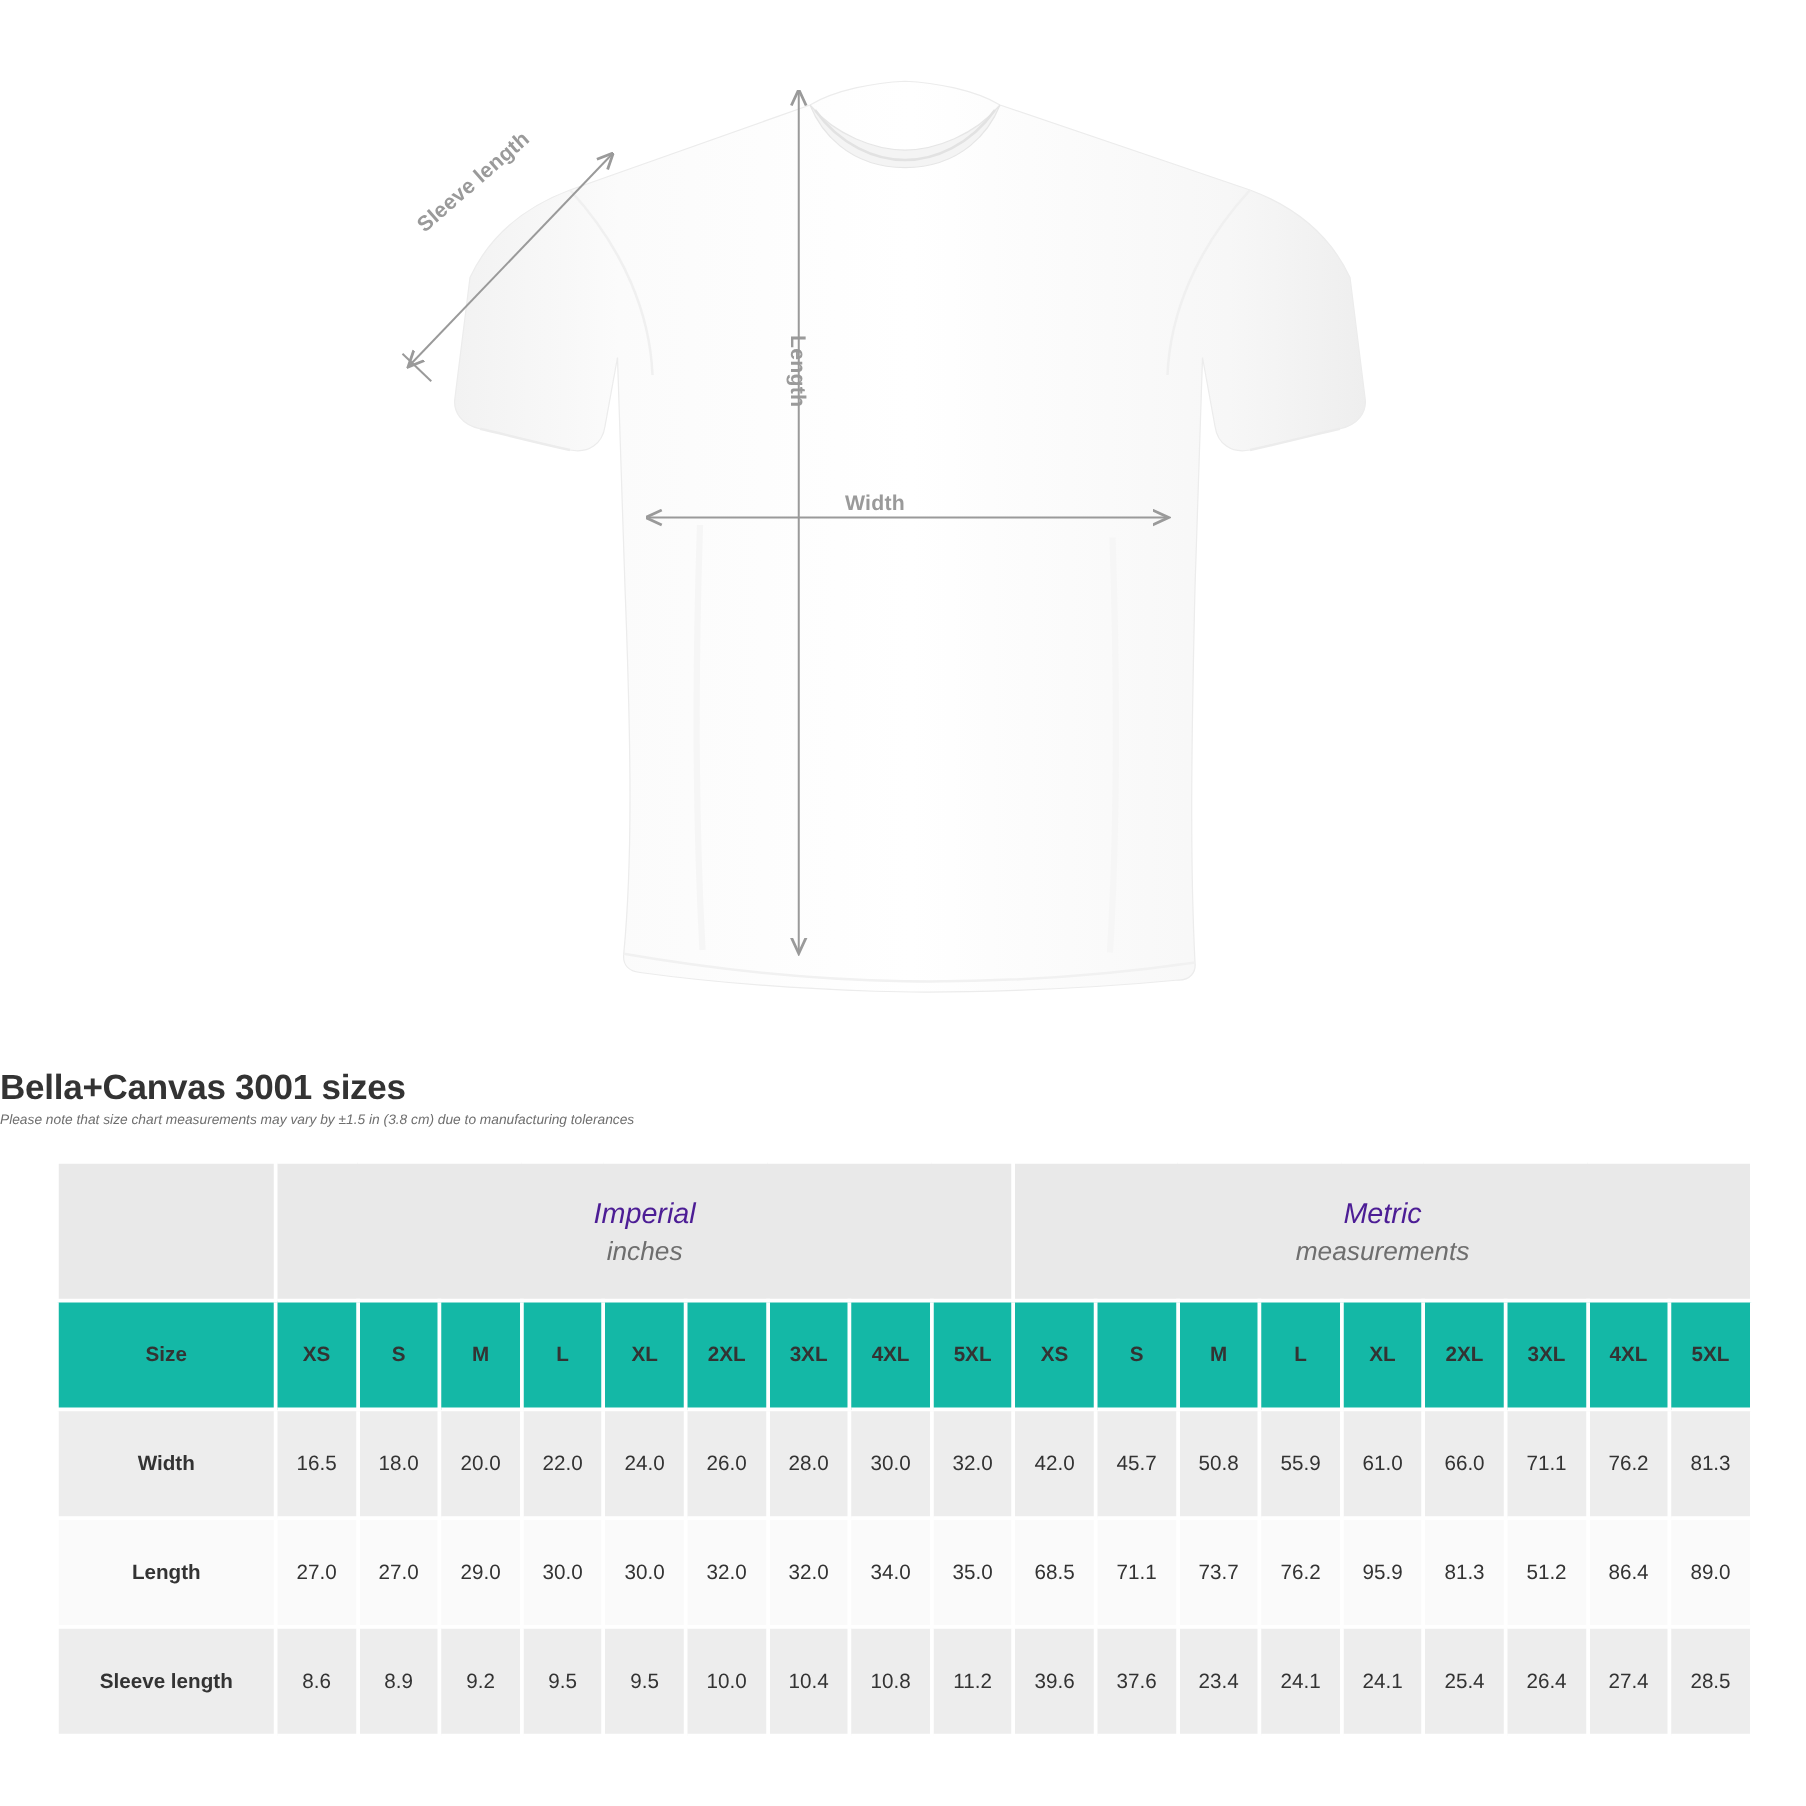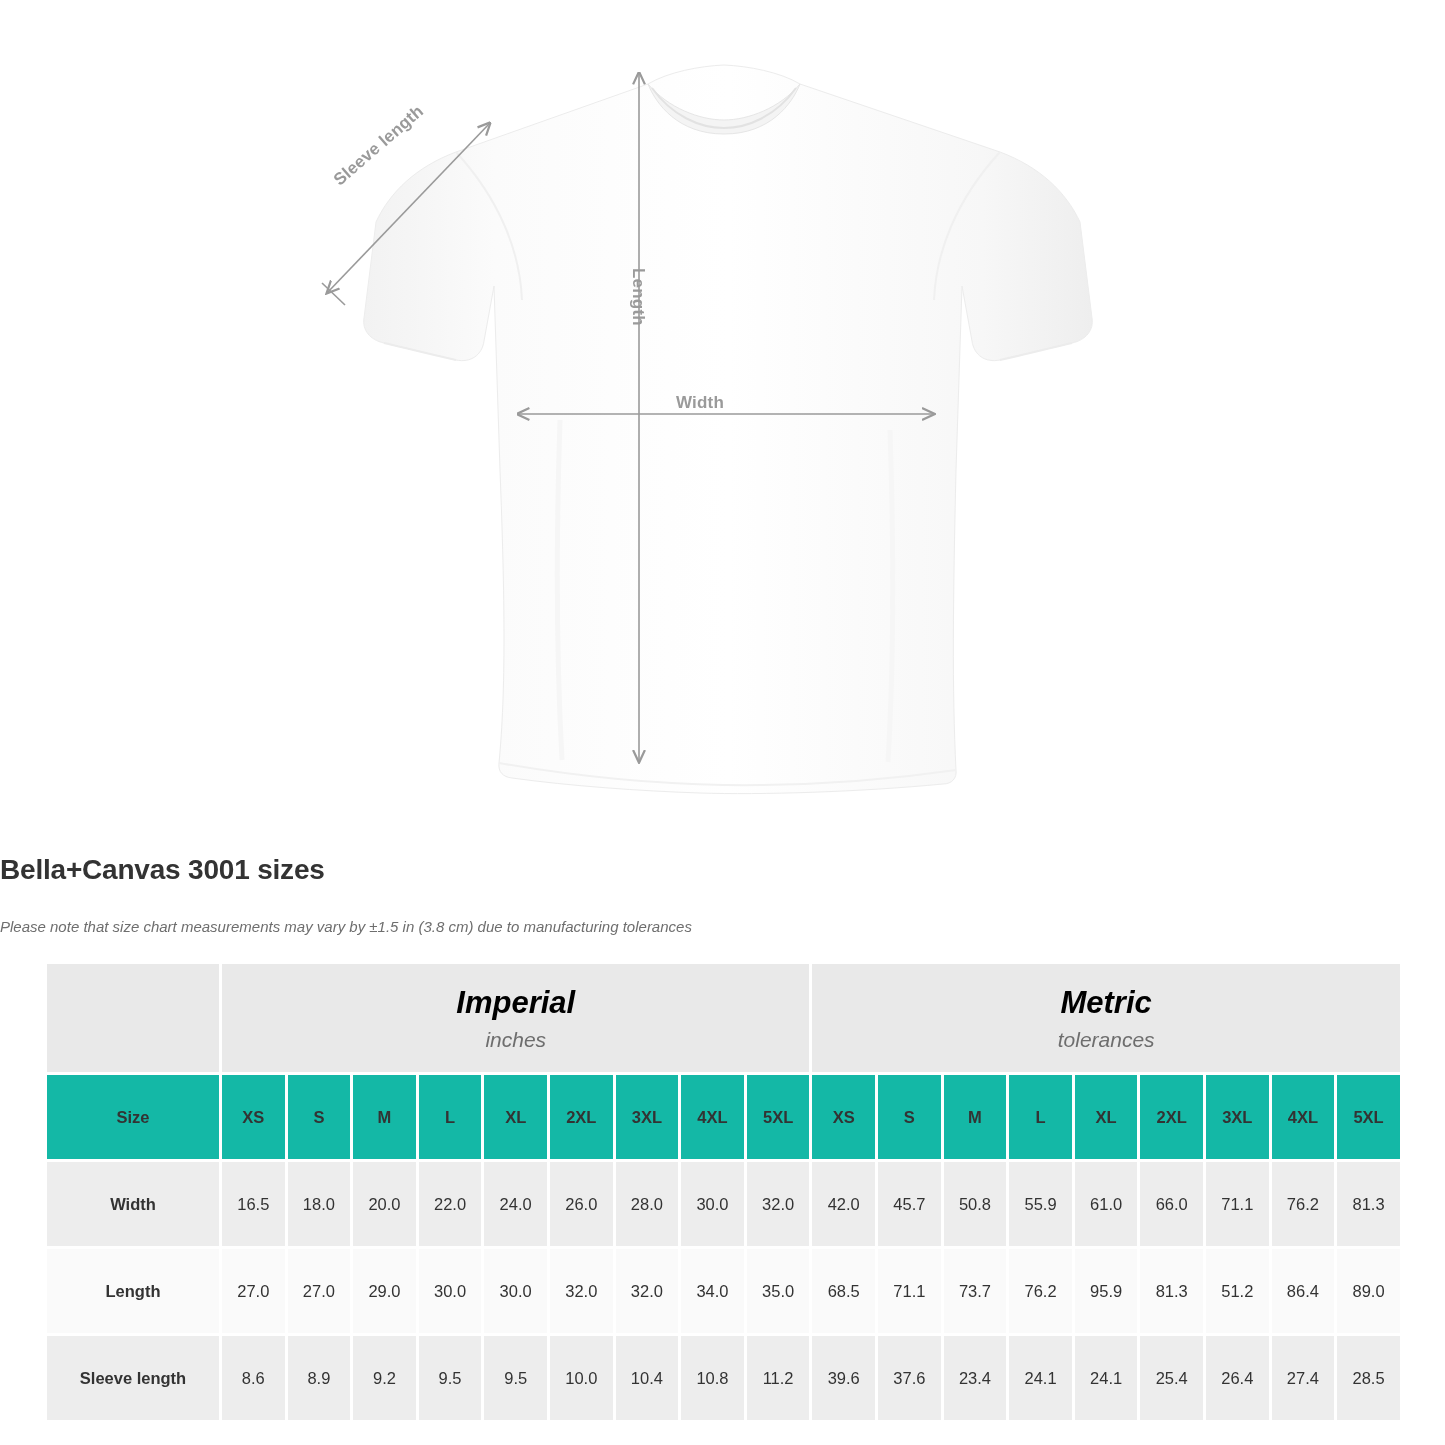--- a/index.html
+++ b/index.html
@@ -62,22 +62,22 @@
     text-align: left;
     margin-top: 24px;
   }
   .chart-title {
     font-size: 28px;
     font-weight: bold;
     color: #333333;
     letter-spacing: -0.2px;
   }
   .chart-note {
-    margin-top: 32px;
-    font-size: 15px;
+    margin-top: 4px;
+    font-size: 11px;
     font-style: italic;
     color: #6e6e6e;
   }
 
   
   .table-wrap {
     margin: 26px 44px 0 44px;
   }
   table.size-table {
     border-collapse: collapse;
@@ -92,24 +92,24 @@
     font-size: 16.5px;
     color: #333333;
     background: #f5f5f5;
     padding: 0;
   }
   .unit-head {
     height: 108px;
     background: #e9e9e9 !important;
   }
   .unit-name {
-    font-size: 31px;
+    font-size: 23px;
     font-style: italic;
-    font-weight: bold;
-    color: #000000;
+    font-weight: normal;
+    color: #4c1d95;
     line-height: 1.25;
   }
   .unit-sub {
     font-size: 21px;
     font-style: italic;
     color: #6e6e6e;
     padding-top: 5px;
   }
   tr.r-size td { height: 84px; background: #14b8a6; }
   tr.r-width td { height: 84px; background: #ededed; }
@@ -231,21 +231,21 @@
       <tbody>
 
         <tr>
           <td class="unit-head"></td>
           <td class="unit-head" colspan="9">
             <div class="unit-name">Imperial</div>
             <div class="unit-sub">inches</div>
           </td>
           <td class="unit-head" colspan="9">
             <div class="unit-name">Metric</div>
-            <div class="unit-sub">tolerances</div>
+            <div class="unit-sub">measurements</div>
           </td>
         </tr>
 
         <tr class="r-size">
           <td class="lbl">Size</td>
           <td class="size-col">XS</td>
           <td class="size-col">S</td>
           <td class="size-col">M</td>
           <td class="size-col">L</td>
           <td class="size-col">XL</td>

